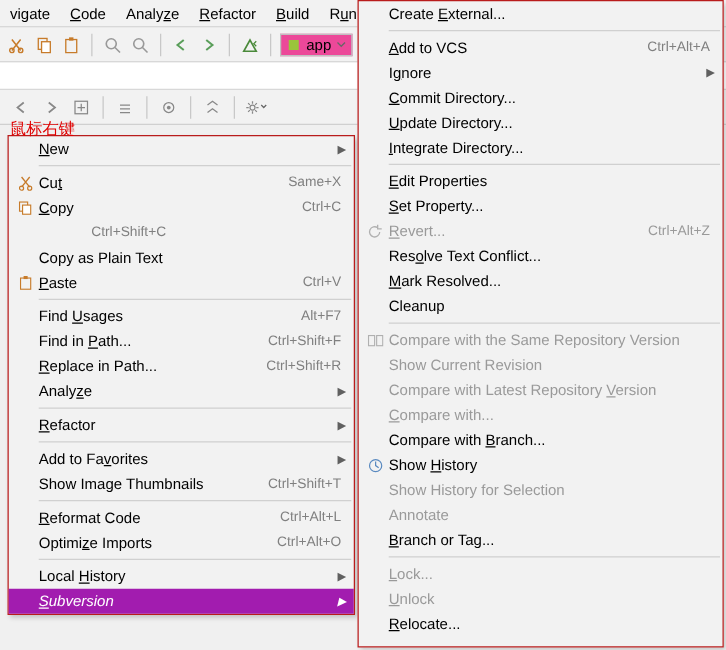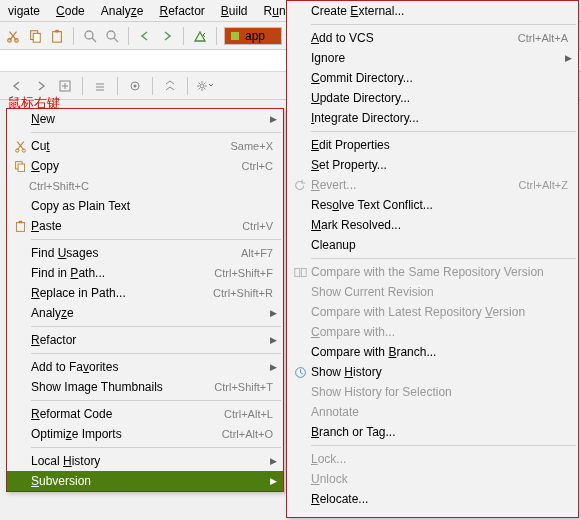--- a/index.html
+++ b/index.html
@@ -4,37 +4,37 @@
 <style>
   * { box-sizing: border-box; margin: 0; padding: 0; font-family: "Segoe UI", Tahoma, sans-serif; font-size: 12px; }
   body { width: 581px; height: 520px; background: #f0f0f0; overflow: hidden; position: relative; }
   
   .menubar { display: flex; background: #f2f2f2; height: 22px; border-bottom: 1px solid #d0d0d0; align-items: center; }
   .menubar .menu-item { padding: 2px 8px; cursor: default; }
   
   .toolbar { display: flex; align-items: center; height: 28px; background: #f2f2f2; border-bottom: 1px solid #d0d0d0; padding: 0 4px; gap: 4px; }
   .toolbar .sep { width: 1px; height: 18px; background: #c8c8c8; margin: 0 3px; }
   .toolbar .tbtn { width: 18px; height: 18px; display: flex; align-items: center; justify-content: center; }
-  .toolbar .drop { display: flex; align-items: center; border: 1px solid #c0c0c0; padding: 1px 4px; background: #c2410c; gap: 4px; }
+  .toolbar .drop { display: flex; align-items: center; border: 1px solid #c0c0c0; padding: 1px 4px; background: #ec4899; gap: 4px; }
   
   .midbar { height: 28px; background: #f2f2f2; border-bottom: 1px solid #d0d0d0; display: flex; align-items: center; padding: 0 8px; gap: 6px; }
   .midbar .tbtn { width: 18px; height: 18px; display: flex; align-items: center; justify-content: center; }
   .midbar .sep { width: 1px; height: 18px; background: #c8c8c8; margin: 0 2px; }
   
   .annotation { position: absolute; left: 8px; top: 94px; color: #e00000; font-size: 13px; font-family: Liberation Serif, serif; z-index: 5; }
   
   .ctx { position: absolute; background: #f2f2f2; border: 1px solid #b91c1c; box-shadow: 2px 2px 4px rgba(0,0,0,0.2); }
   .ctx1 { left: 6px; top: 108px; width: 278px; }
   .ctx2 { left: 286px; top: 0; width: 293px; height: 518px; }
   
   .row { display: flex; align-items: center; height: 20px; padding: 0 6px 0 4px; }
-  .row.hl { background: #4d7c0f; color: #fff; }
+  .row.hl { background: #a21caf; color: #fff; font-style: italic; }
   .row .ico { width: 18px; display: flex; justify-content: center; align-items: center; }
   .row .lbl { flex: 1; padding-left: 2px; white-space: nowrap; }
-  .row .sc { color: #808080; font-size: 11px; padding-right: 4px; }
+  .row .sc { color: #808080; font-size: 11px; padding-right: 4px; margin-left: 44px; }
   .row .arw { width: 10px; text-align: right; font-size: 9px; color: #606060; }
   .row.hl .arw { color: #fff; }
   .row.dis .lbl, .row.dis .sc, .row.dis .ico svg { color: #9a9a9a; stroke: #9a9a9a; fill: #9a9a9a; }
   .msep { height: 1px; background: #d0d0d0; margin: 3px 2px 3px 24px; }
   .ctx2 .msep { margin-left: 24px; }
   
   .ul { text-decoration: underline; }
   
   svg { display: block; }
 </style>

